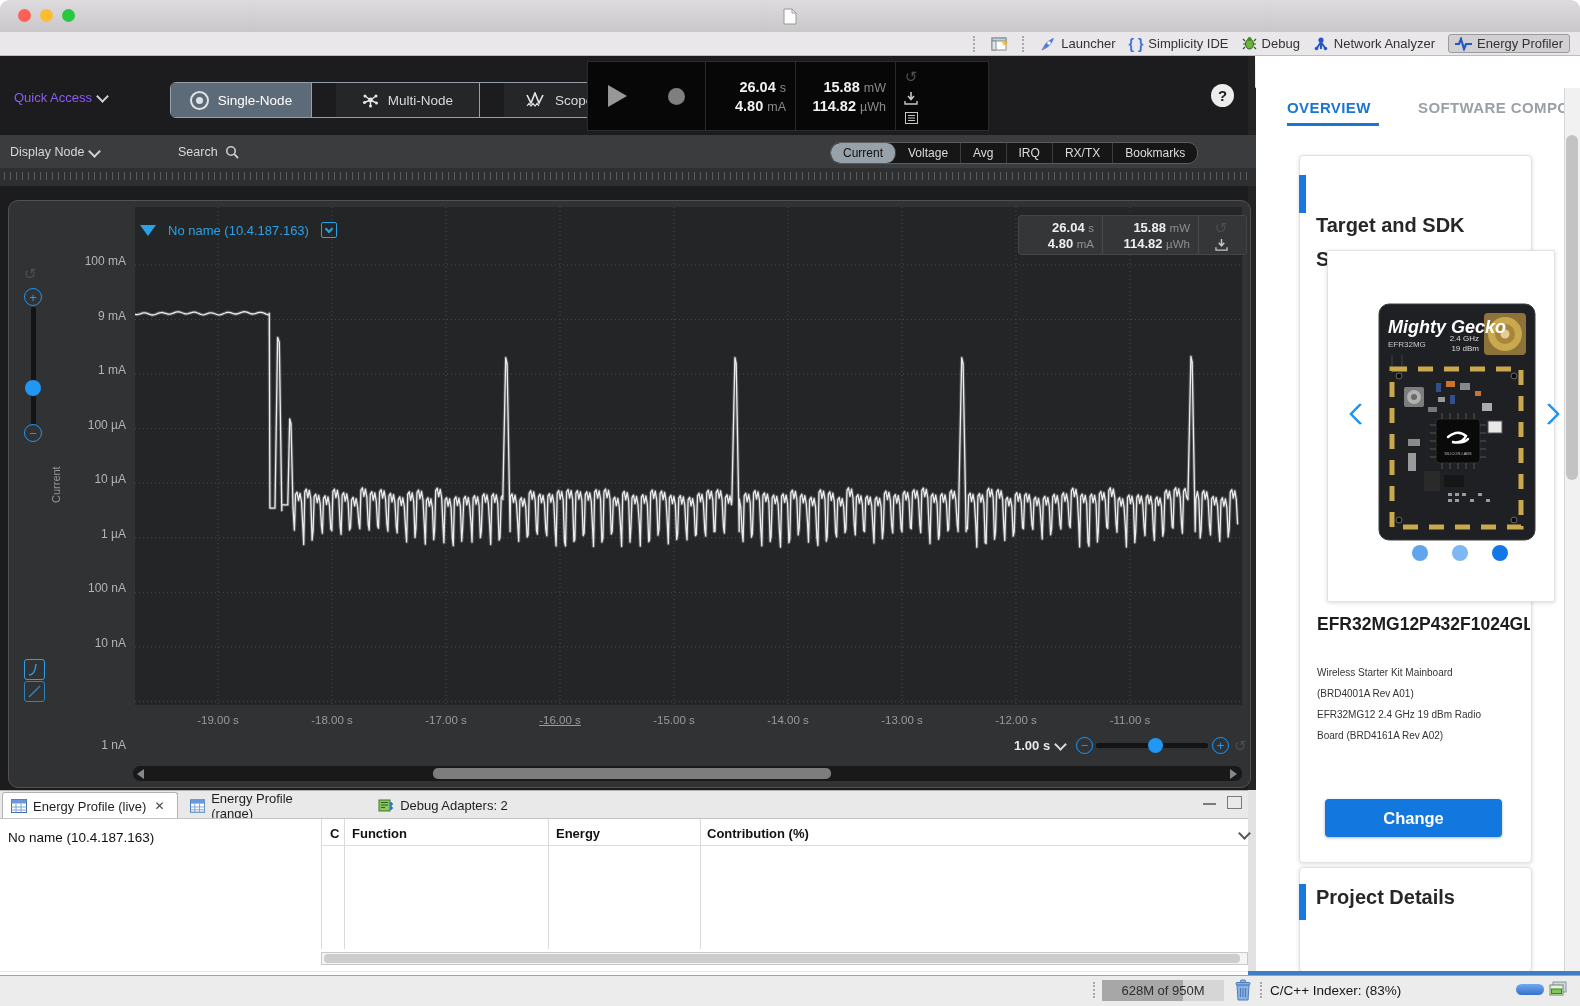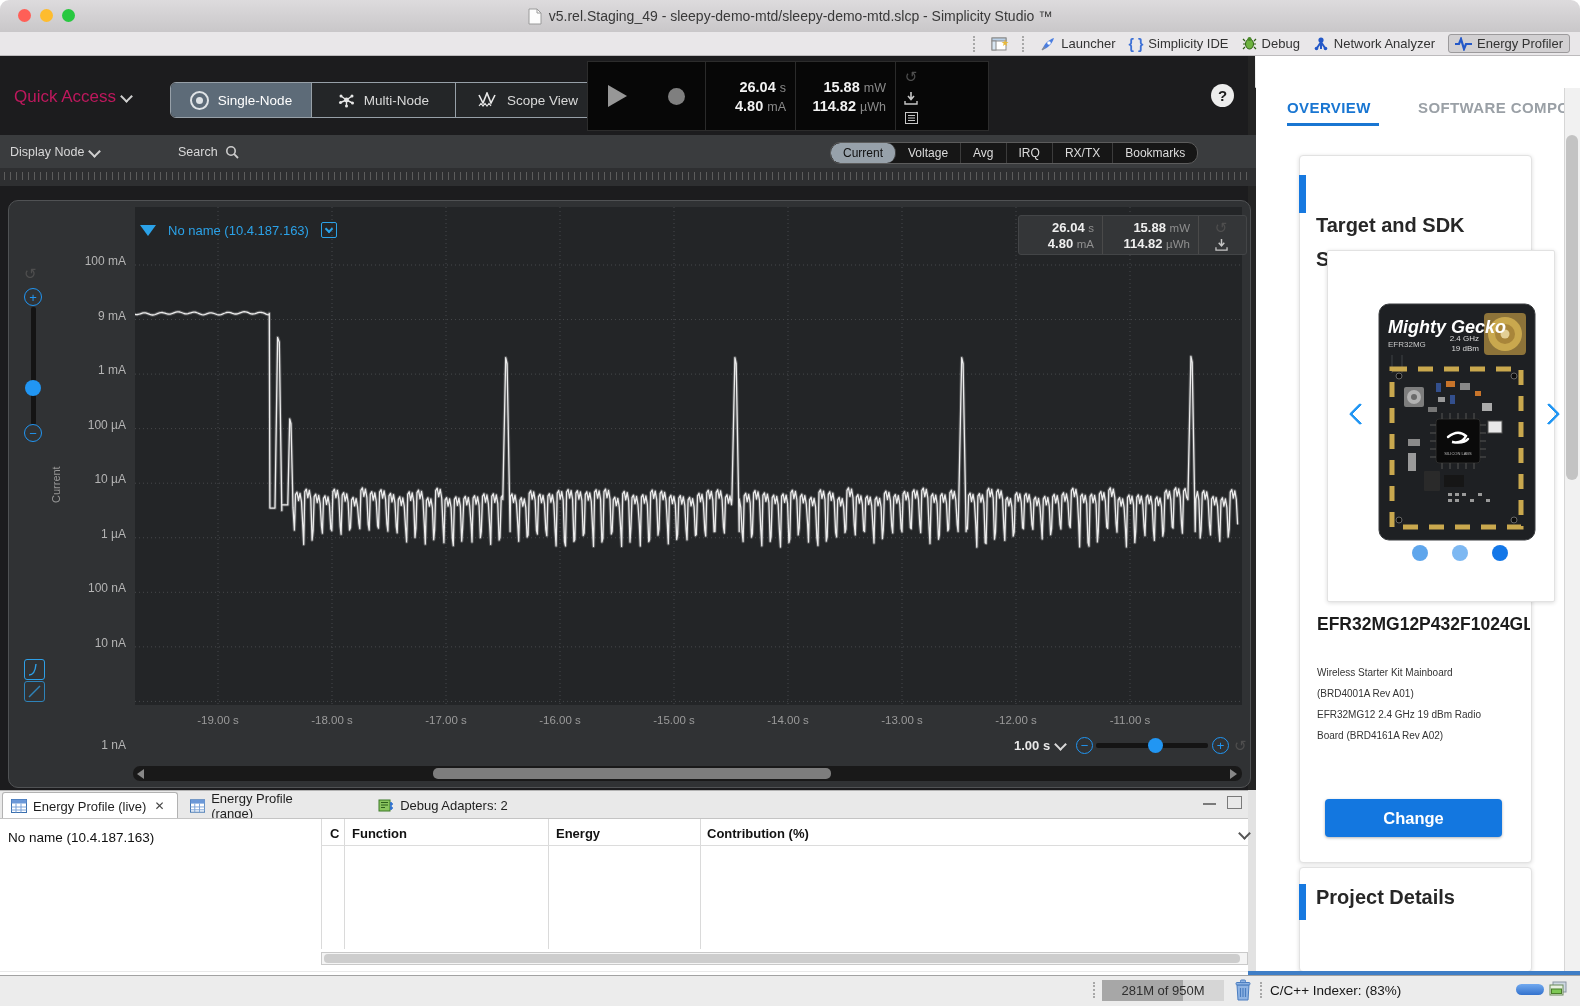--- a/index.html
+++ b/index.html
@@ -23,26 +23,26 @@
     justify-content:flex-end;gap:13px;padding-right:10px;box-sizing:border-box;
     font-size:13px;color:#333;}
   .persp-item{display:flex;align-items:center;gap:5px;cursor:default;}
   .persp-item.sel{background:#d2d0d2;border:1px solid #9c9a9c;border-radius:3px;
     padding:1px 6px;}
   .vdots{width:3px;height:16px;border-left:2px dotted #a8a8a8;}
 
   
   .main-dark{left:0;top:56px;width:1256px;height:734px;background:#1c1c1e;}
 
-  .qa-label{color:#be185d;font-size:17px;}
+  .qa-label{color:#8b5cf6;font-size:13px;}
   .chev{display:inline-block;width:7px;height:7px;border-right:2px solid currentColor;
     border-bottom:2px solid currentColor;transform:rotate(45deg);margin-left:6px;
     margin-bottom:2px;}
   .mode-group{left:170px;top:82px;height:34px;display:flex;border:1px solid #97a0a8;
-    border-radius:6px;overflow:hidden;}
+    border-radius:6px;overflow:hidden;gap:24px;}
   .mode-seg{display:flex;align-items:center;justify-content:center;gap:9px;
     font-size:13.5px;color:#d9d9d9;background:#242628;border-right:1px solid #97a0a8;}
   .mode-seg:last-child{border-right:none;}
   .mode-seg.sel{background:#5d6b78;color:#fff;}
   .radio-ic{width:15px;height:15px;border:2px solid #dfe3e6;border-radius:50%;
     display:flex;align-items:center;justify-content:center;}
   .radio-ic i{width:7px;height:7px;background:#dfe3e6;border-radius:50%;}
 
   .blackbox{left:587px;top:61px;width:400px;height:68px;background:#070707;
     border:1px solid #2c2c2c;display:flex;}
@@ -166,21 +166,20 @@
 
 <div class="abs titlebar">
   <div class="abs tl" style="left:18px;background:#ff5f57;"></div>
   <div class="abs tl" style="left:40px;background:#febc2e;"></div>
   <div class="abs tl" style="left:62px;background:#28c840;"></div>
   <div class="abs flex title-center">
     <svg width="14" height="17" viewBox="0 0 14 17">
       <path d="M1 1 h8 l4 4 v11 h-12 z" fill="#fdfdfd" stroke="#9a9a9a"></path>
       <path d="M9 1 v4 h4" fill="none" stroke="#9a9a9a"></path>
     </svg>
-    <span>v5.rel.Staging_49 - sleepy-demo-mtd/sleepy-demo-mtd.slcp - Simplicity Studio ™</span>
   </div>
 </div>
 
 <div class="persp-bar abs">
   <span class="vdots"></span>
   <span class="persp-item">
     <svg width="18" height="16" viewBox="0 0 18 16">
       <rect x="1" y="2" width="14" height="12" fill="#fff" stroke="#8a8a8a"></rect>
       <rect x="1" y="2" width="14" height="3" fill="#b9d0e8" stroke="#8a8a8a"></rect>
       <rect x="1" y="5" width="4" height="9" fill="#d8e6f2" stroke="#8a8a8a"></rect>
@@ -361,21 +360,21 @@
 <div class="abs ytick" style="top:472px;">10 µA</div>
 <div class="abs ytick" style="top:527px;">1 µA</div>
 <div class="abs ytick" style="top:581px;">100 nA</div>
 <div class="abs ytick" style="top:636px;">10 nA</div>
 <div class="abs ytick" style="top:714px;margin-top:24px;">1 nA</div>
 <div class="abs ylab">Current</div>
 
 <div class="abs xtick" style="left:173px;">-19.00 s</div>
 <div class="abs xtick" style="left:287px;">-18.00 s</div>
 <div class="abs xtick" style="left:401px;">-17.00 s</div>
-<div class="abs xtick" style="left:515px;">-16.00 s</div>
+<div class="abs xtick" style="left:515px;text-decoration:underline;">-16.00 s</div>
 <div class="abs xtick" style="left:629px;">-15.00 s</div>
 <div class="abs xtick" style="left:743px;">-14.00 s</div>
 <div class="abs xtick" style="left:857px;">-13.00 s</div>
 <div class="abs xtick" style="left:971px;">-12.00 s</div>
 <div class="abs xtick" style="left:1085px;">-11.00 s</div>
 
 <div class="abs node-hdr">
   <span class="node-tri"></span>
   <span class="node-txt">No name (10.4.187.163)</span>
   <span class="node-cb">
@@ -584,21 +583,21 @@
 <div class="abs card-title" style="left:1316px;top:886px;">Project Details</div>
 
 <div class="abs rp-scroll"></div>
 <div class="abs rp-thumb"></div>
 <div class="abs focus-blue"></div>
 
 <div class="abs statusbar"></div>
 <span class="abs vdots" style="left:1093px;top:982px;"></span>
 <div class="abs heap">
   <i></i>
-  <span>281M of 950M</span>
+  <span>628M of 950M</span>
 </div>
 <svg class="abs" style="left:1233px;top:979px;" width="20" height="23" viewBox="0 0 20 23">
   <path d="M4 6 H16 L15 21 H5 Z" fill="#8fb4e4" stroke="#4a7dc0"></path>
   <rect x="3" y="3.5" width="14" height="2.4" rx="1" fill="#8fb4e4" stroke="#4a7dc0"></rect>
   <rect x="7.5" y="1" width="5" height="2.6" rx="1" fill="#8fb4e4" stroke="#4a7dc0"></rect>
   <path d="M7.5 9 V18 M10 9 V18 M12.5 9 V18" stroke="#4a7dc0" stroke-width="1.2"></path>
 </svg>
 <span class="abs vdots" style="left:1260px;top:982px;"></span>
 <div class="abs" style="left:1270px;top:983px;font-size:13.5px;color:#161616;">C/C++ Indexer: (83%)</div>
 <div class="abs bluepill"></div>

